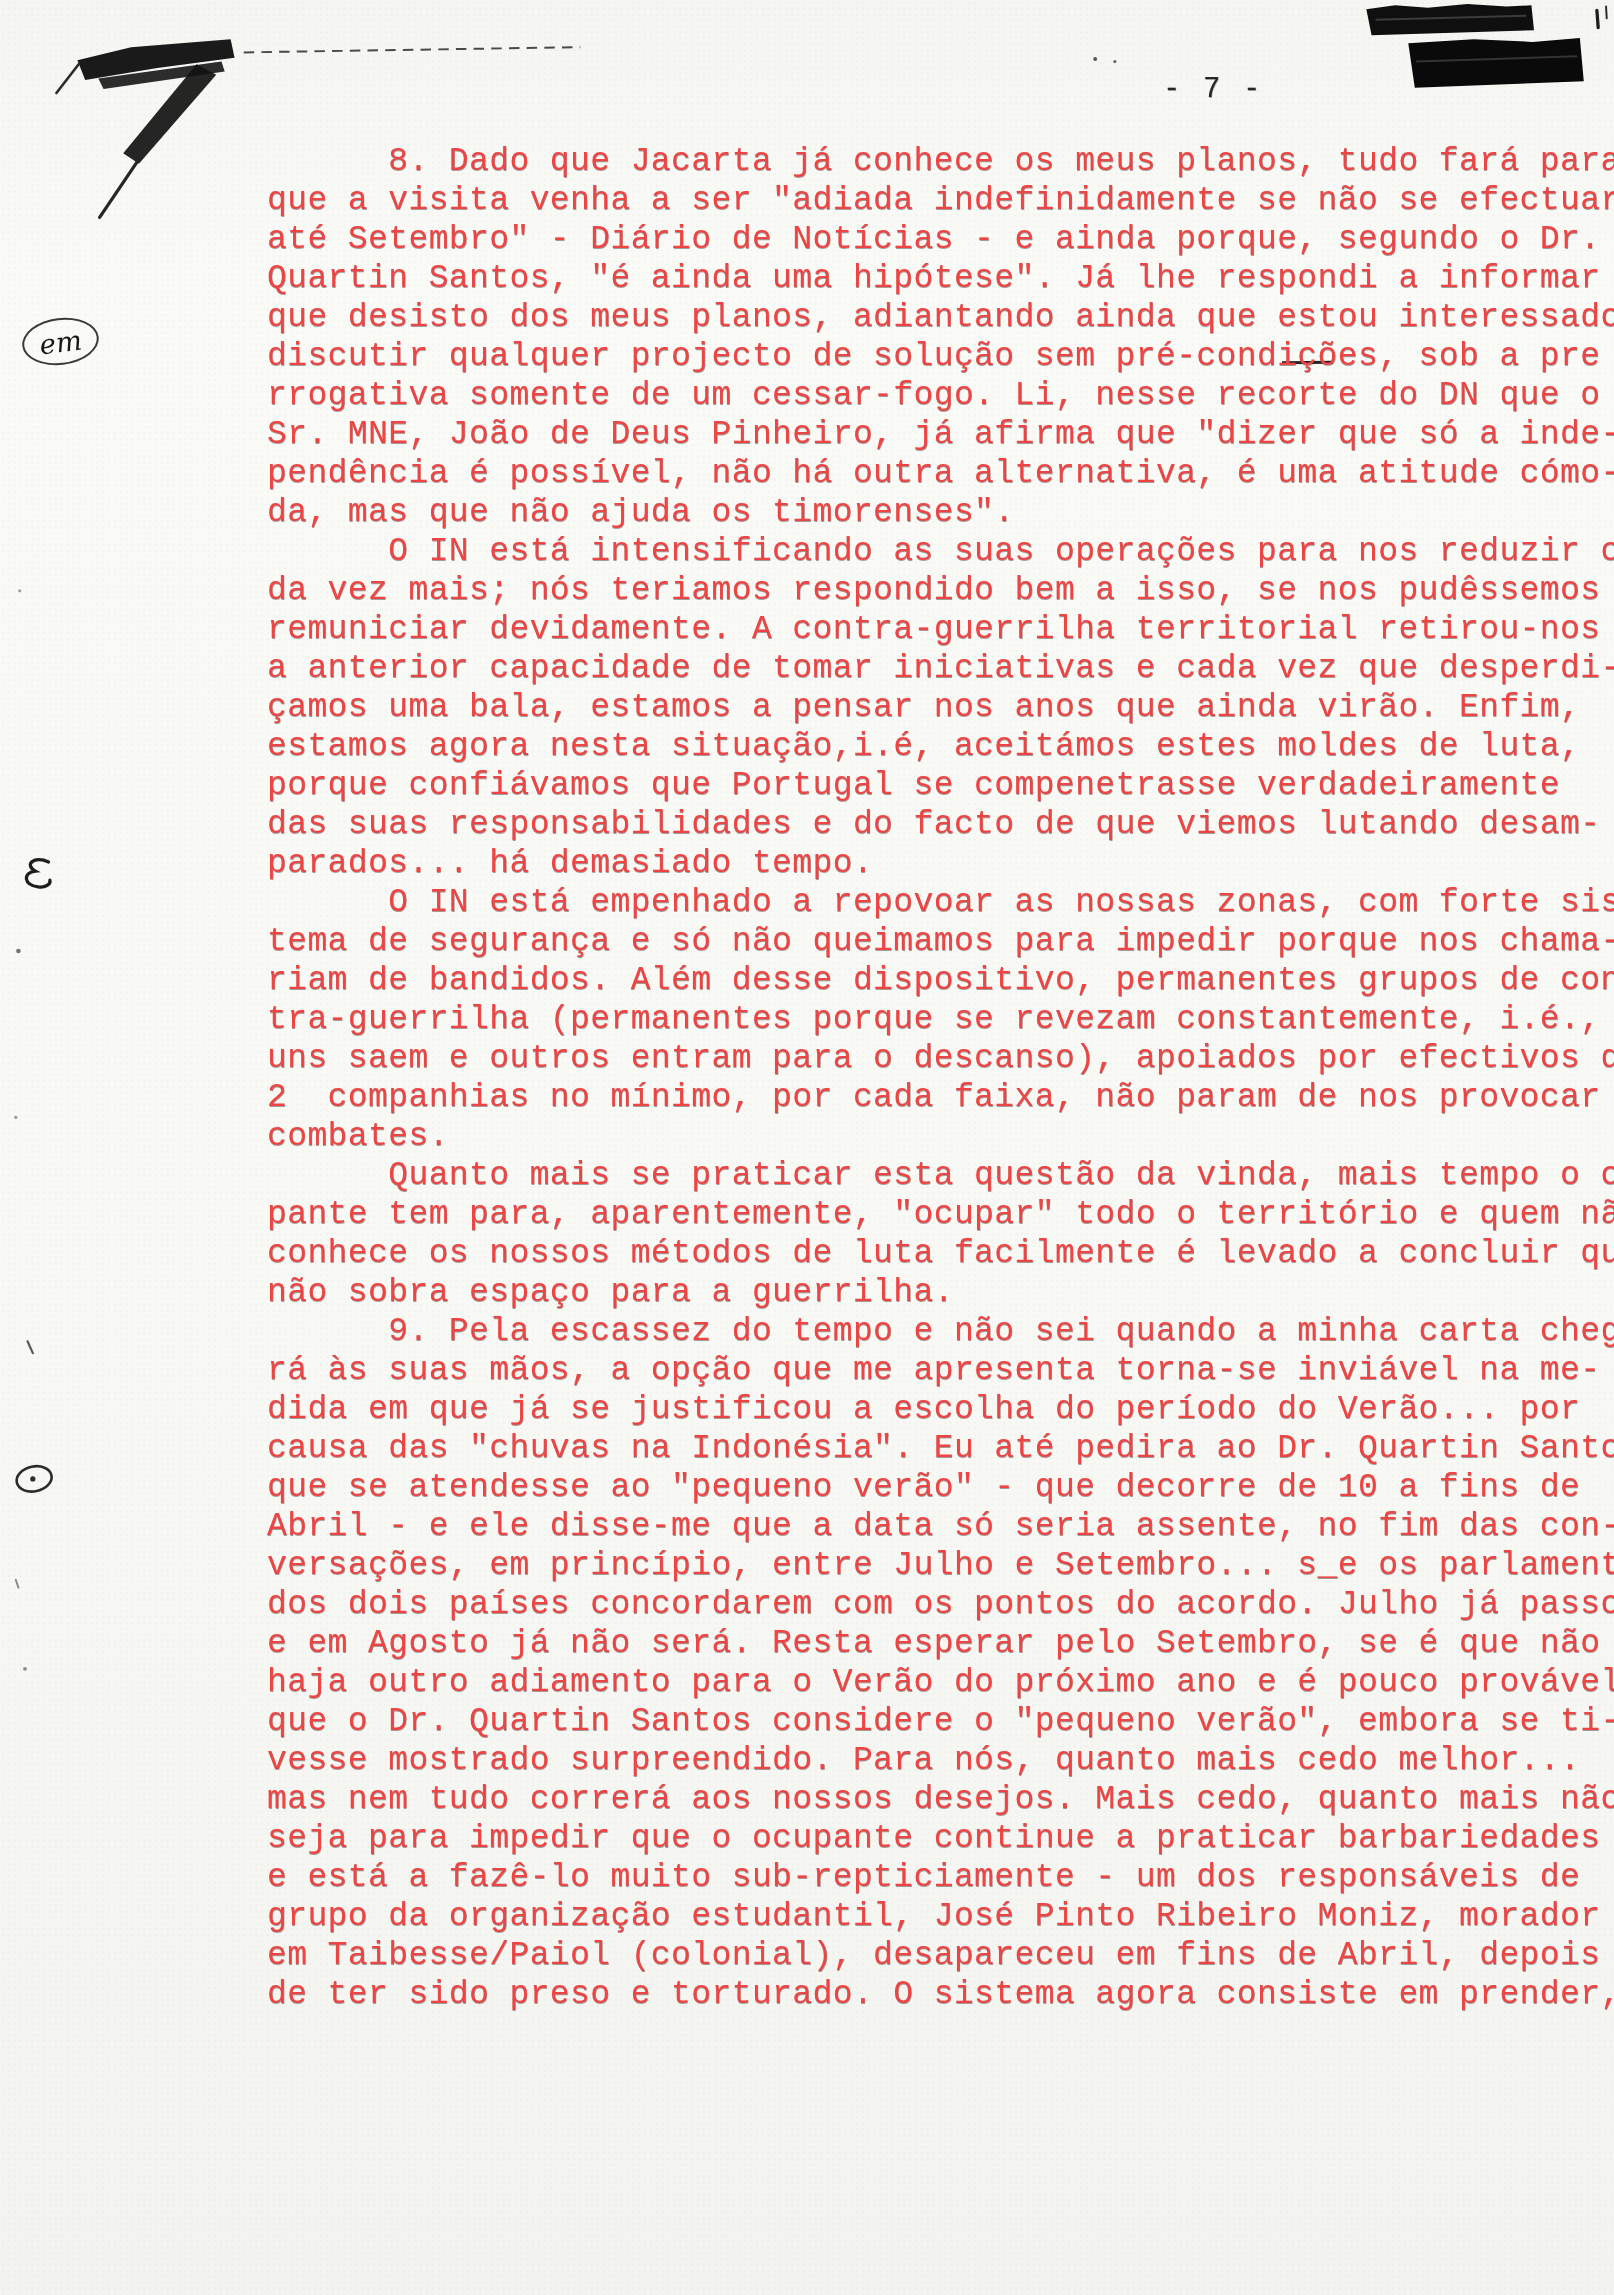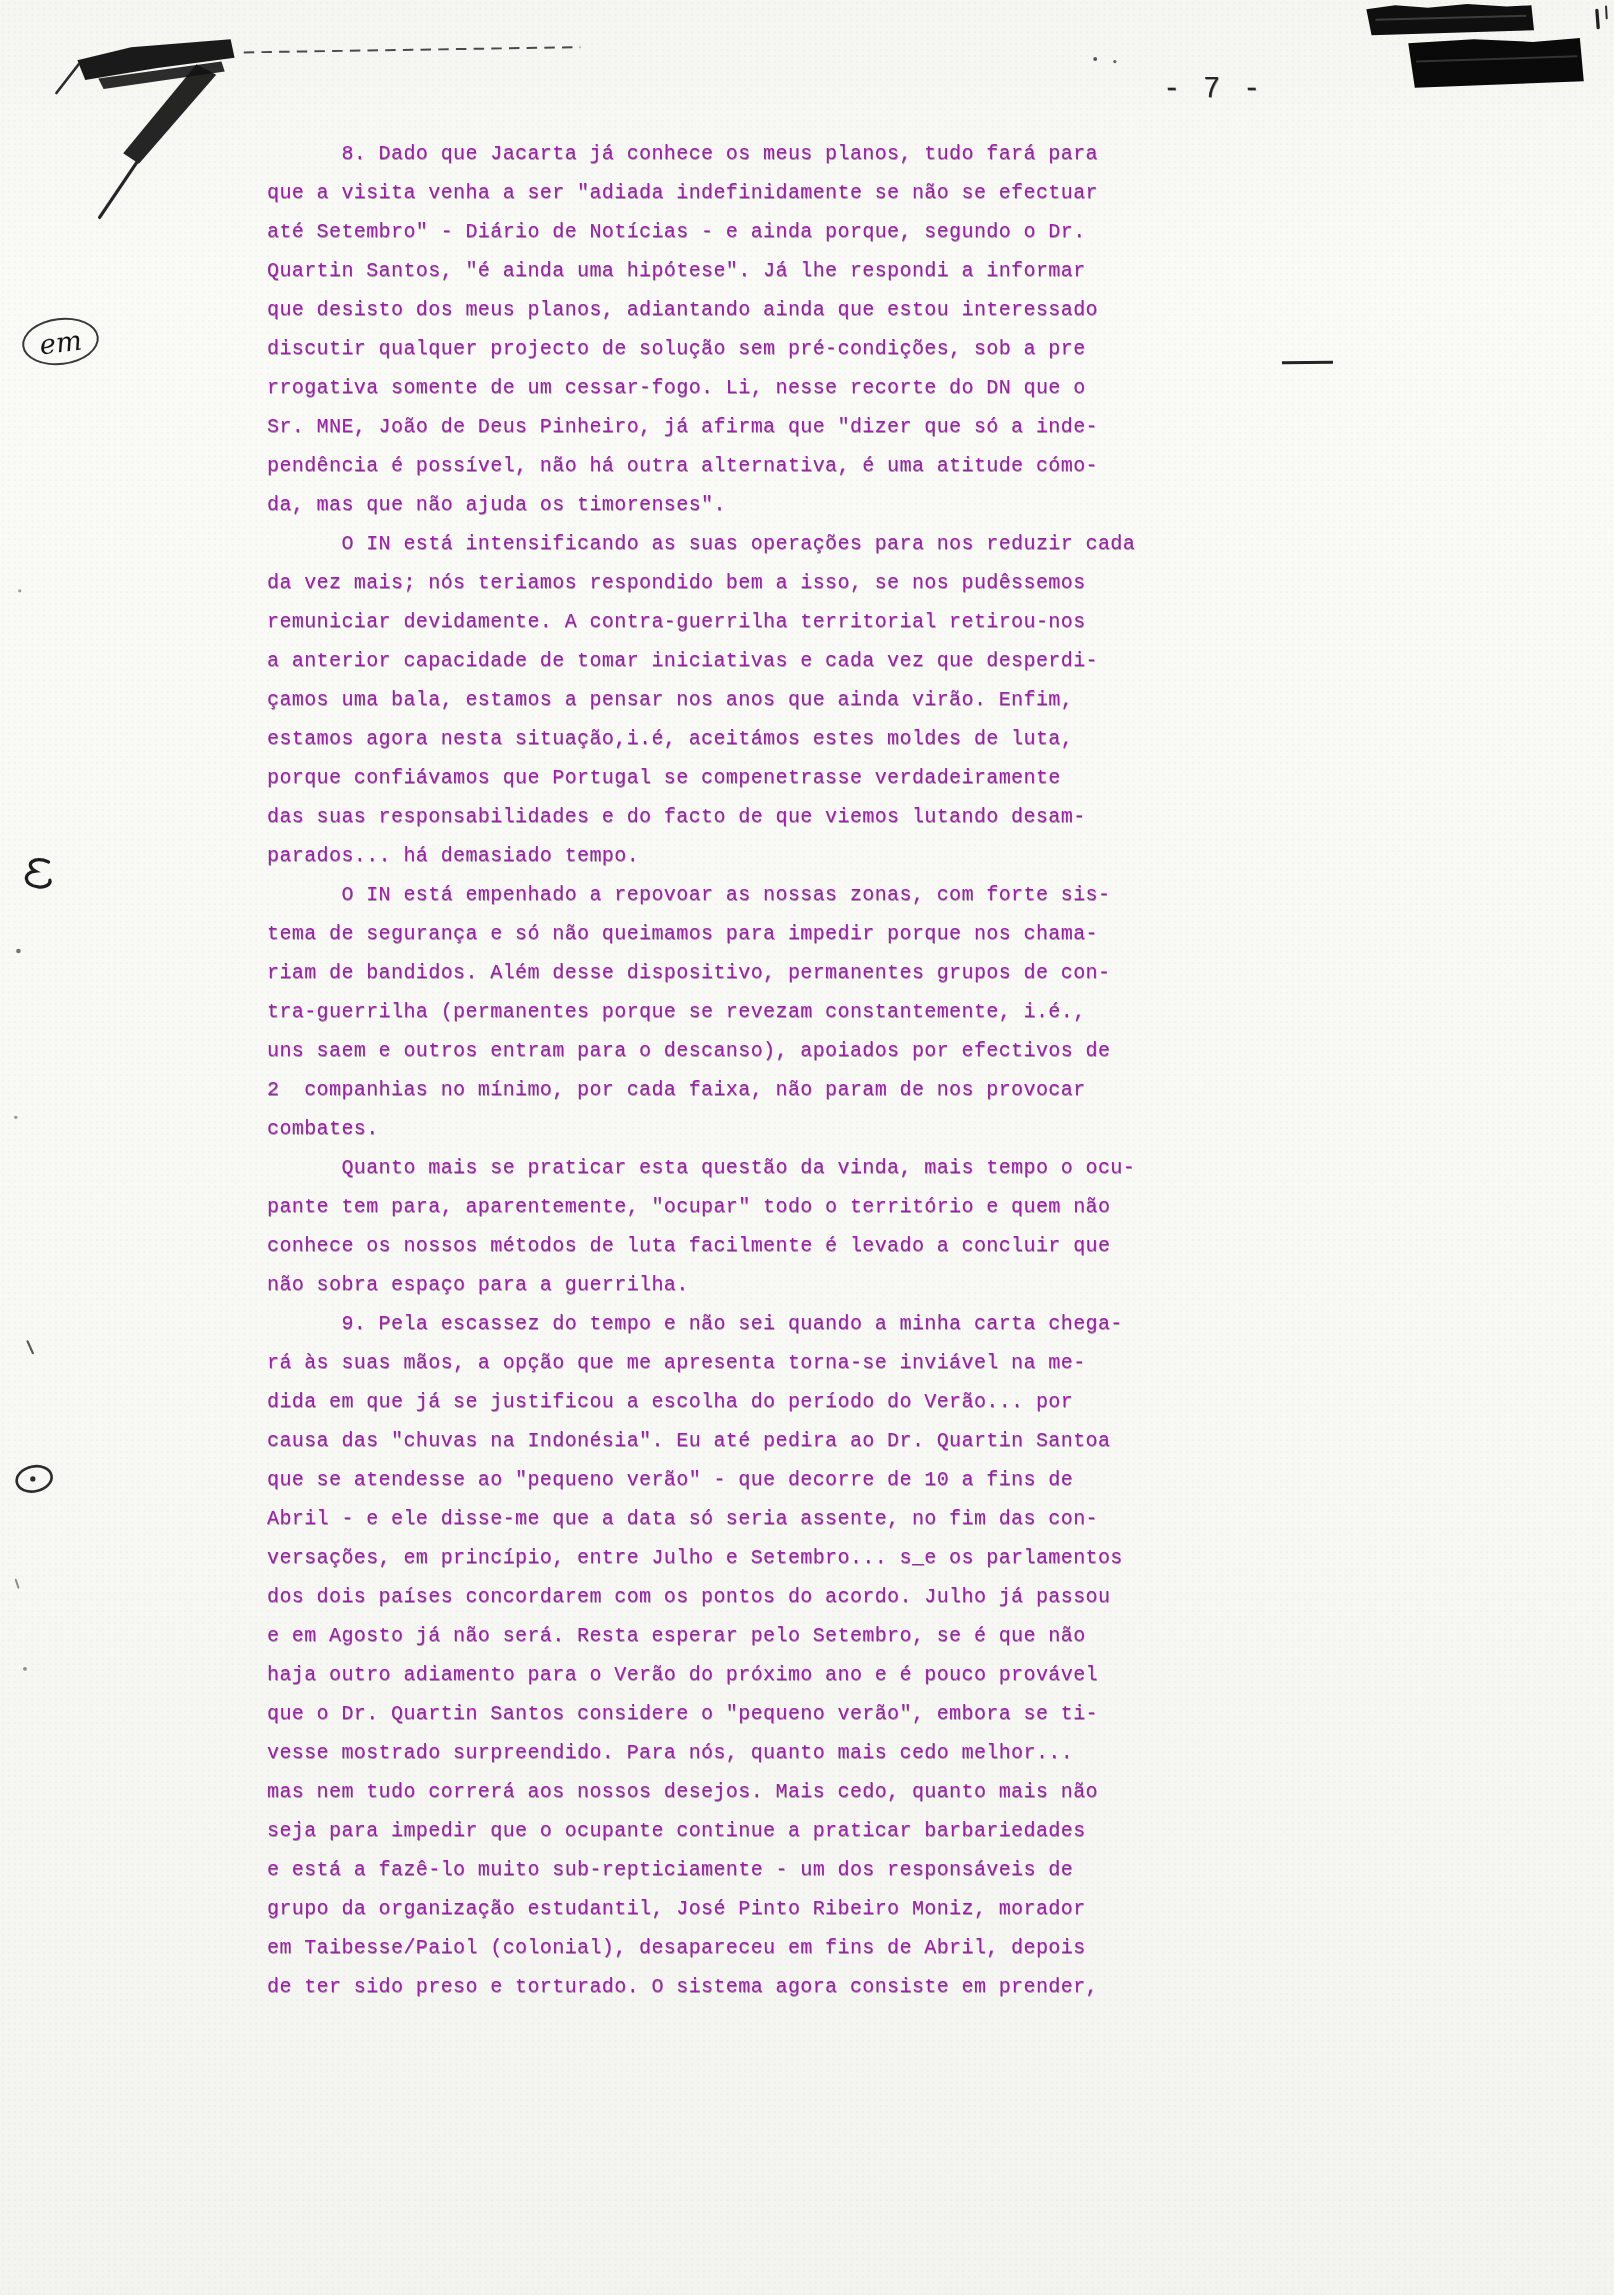--- a/index.html
+++ b/index.html
@@ -37,26 +37,26 @@
     top: 73px;
     font-size: 29px;
     letter-spacing: 2.6px;
     color: #262626;
     text-shadow: 0.4px 0.5px 0 rgba(30,30,30,0.4);
     white-space: pre;
   }
   .text-block {
     position: absolute;
     left: 267px;
-    top: 134px;
+    top: 142px;
     width: 1179px;
-    font-size: 20px;
+    font-size: 33px;
     line-height: 39px;
     letter-spacing: 0.4px;
-    color: #a21caf;
+    color: #ef4444;
     text-shadow: 0.4px 0.5px 0 rgba(34,34,34,0.42);
   }
   .para {
     margin: 0;
     white-space: pre;
   }
   
   .handwritten-insertion {
     position: absolute;
     left: 22px;

